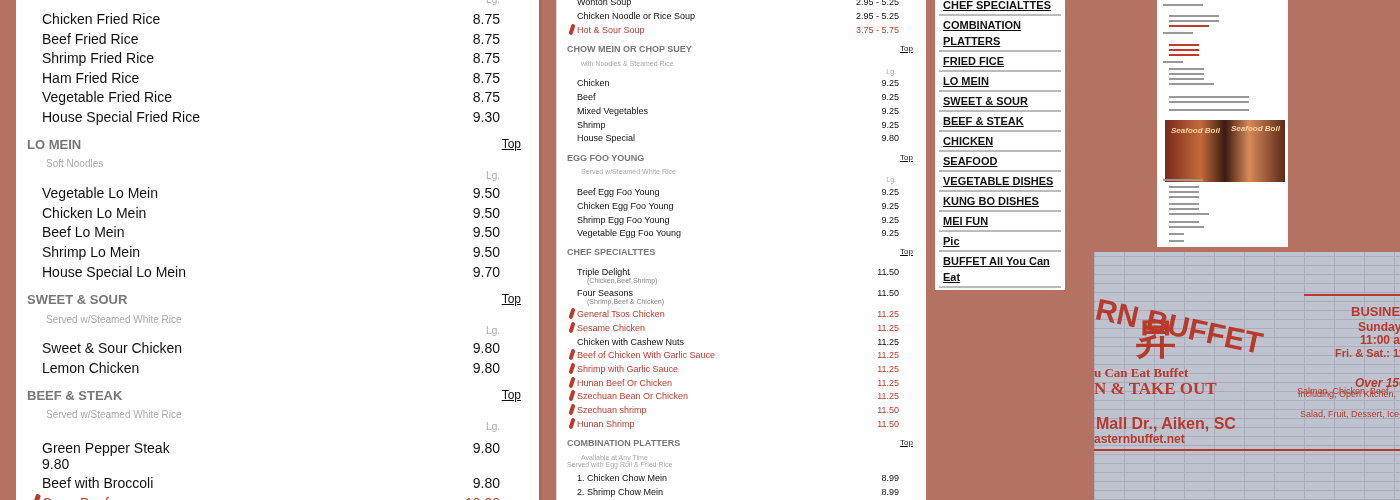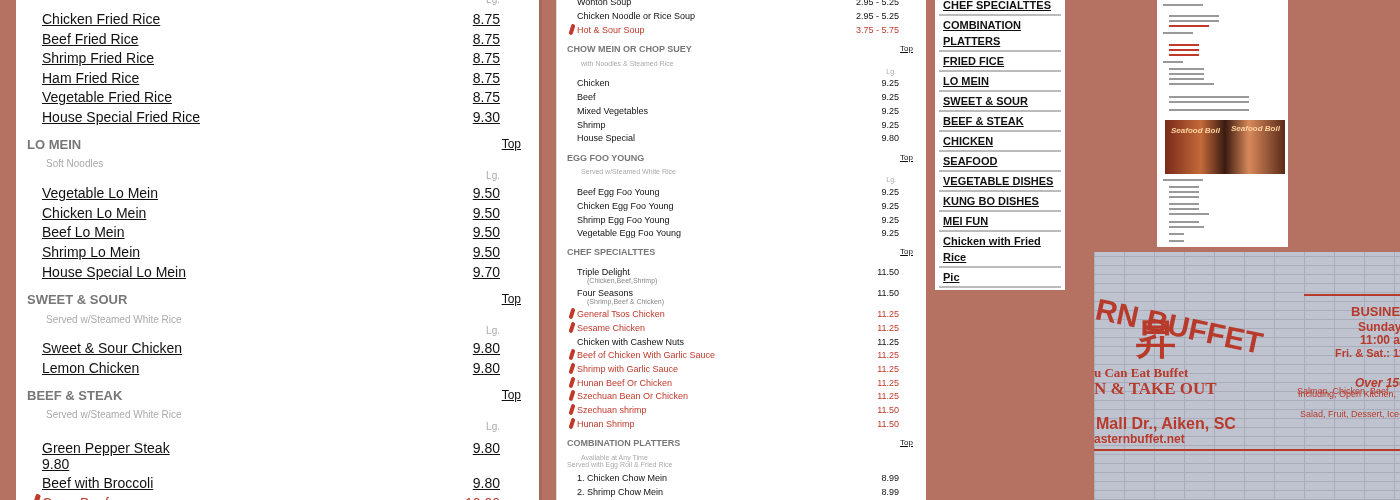--- a/index.html
+++ b/index.html
@@ -3,21 +3,21 @@
 <meta charset="utf-8">
 <style>
   * { box-sizing: border-box; margin: 0; padding: 0; }
   html, body { width: 1400px; height: 500px; overflow: hidden; background: #b57263; font-family: "Liberation Sans", sans-serif; }
   .stage { position: relative; width: 1400px; height: 500px; }
 
   
   .p1 { position: absolute; left: 16px; top: -10px; width: 526px; height: 530px; background: #fff; border-right: 3px solid #a06a5e; }
   .p1 .inner { position: absolute; left: 10px; top: 0; width: 496px; }
   .p1 .lg { position: absolute; right: 22px; font-size: 10px; color: #aaa; }
-  .p1 .row { position: absolute; left: 16px; width: 458px; font-size: 14px; color: #111; display:flex; justify-content: space-between; text-decoration: underline; }
+  .p1 .row { position: absolute; left: 16px; width: 458px; font-size: 14px; color: #111; display:flex; justify-content: space-between; }
   .p1 .row.spicy { color: #c0392b; }
   .p1 .sec { position: absolute; left: 1px; width: 495px; display: flex; justify-content: space-between; font-weight: bold; color: #777; font-size: 13px; }
   .p1 .sec .top { font-weight: normal; color: #111; text-decoration: underline; font-size: 12px; margin-right: 1px; }
   .p1 .sub { position: absolute; left: 20px; font-size: 10px; color: #aaa; }
 
   
   .p2 { position: absolute; left: 556px; top: -10px; width: 370px; height: 530px; background: #fff; border-left: 1px solid #ddd; }
   .p2 .sec { position: absolute; left: 10px; width: 346px; display:flex; justify-content: space-between; font-weight: bold; color: #777; font-size: 9px; }
   .p2 .sec .top { font-weight: normal; color: #111; text-decoration: underline; font-size: 8px; }
   .p2 .sub { position: absolute; left: 24px; font-size: 7px; color: #aaa; }
@@ -29,21 +29,21 @@
   .p1 .chili { left: -8px; height: 14px; width: 5px; }
 
   
   .nav { position: absolute; left: 935px; top: -4px; width: 130px; background: #fff; padding: 0 4px 2px 4px; }
   .nav a { display: block; color: #111; font-weight: bold; font-size: 11px; text-decoration: underline; line-height: 16px; padding: 1px 4px 1px 4px; border-bottom: 2px solid #bbb; }
 
   
   .thumb { position: absolute; left: 1157px; top: 0; width: 131px; height: 247px; background: #fff; overflow: hidden; }
   .thumb .line { position: absolute; left: 6px; height: 2px; background: #999; }
   .thumb .line.red { background: #c0392b; }
-  .thumb .pic { position: absolute; left: 8px; top: 120px; width: 120px; height: 54px; background: linear-gradient(90deg,#7a2a1a,#c46a3a 30%,#3a1a10 50%,#d8895a 70%,#5a2a18); }
+  .thumb .pic { position: absolute; left: 8px; top: 120px; width: 120px; height: 62px; background: linear-gradient(90deg,#7a2a1a,#c46a3a 30%,#3a1a10 50%,#d8895a 70%,#5a2a18); }
   .thumb .pic span { position:absolute; color:#ffd2a0; font-size:8px; font-style: italic; font-weight:bold; }
   .photo { position: absolute; left: 1094px; top: 252px; width: 306px; height: 248px; background-color: #bfc3d0;
     background-image: repeating-linear-gradient(0deg, #a9adba 0 1px, transparent 1px 9px), repeating-linear-gradient(90deg, rgba(150,150,165,.5) 0 1px, transparent 1px 30px);
     overflow: hidden; color: #b83a2a; font-weight: bold; }
   .photo .t { position: absolute; white-space: nowrap; }
   .photo .rule { position:absolute; height:2px; background:#b83a2a; }
 </style>
 </head>
 <body>
 
@@ -289,22 +289,22 @@
     <a>COMBINATION PLATTERS</a>
     <a>FRIED FICE</a>
     <a>LO MEIN</a>
     <a>SWEET &amp; SOUR</a>
     <a>BEEF &amp; STEAK</a>
     <a>CHICKEN</a>
     <a>SEAFOOD</a>
     <a>VEGETABLE DISHES</a>
     <a>KUNG BO DISHES</a>
     <a>MEI FUN</a>
-    <a>Chicken with Fried Rice</a>
     <a>Pic</a>
+    <a>BUFFET All You Can Eat</a>
   </nav>
 
   <div class="thumb">
     <div class="line" style="top:4px;width:40px"></div>
     <div class="line" style="top:15px;width:50px;left:12px"></div>
     <div class="line" style="top:20px;width:50px;left:12px"></div>
     <div class="line red" style="top:25px;width:40px;left:12px"></div>
     <div class="line" style="top:32px;width:30px"></div>
     <div class="line red" style="top:44px;width:30px;left:12px"></div>
     <div class="line red" style="top:49px;width:30px;left:12px"></div>

